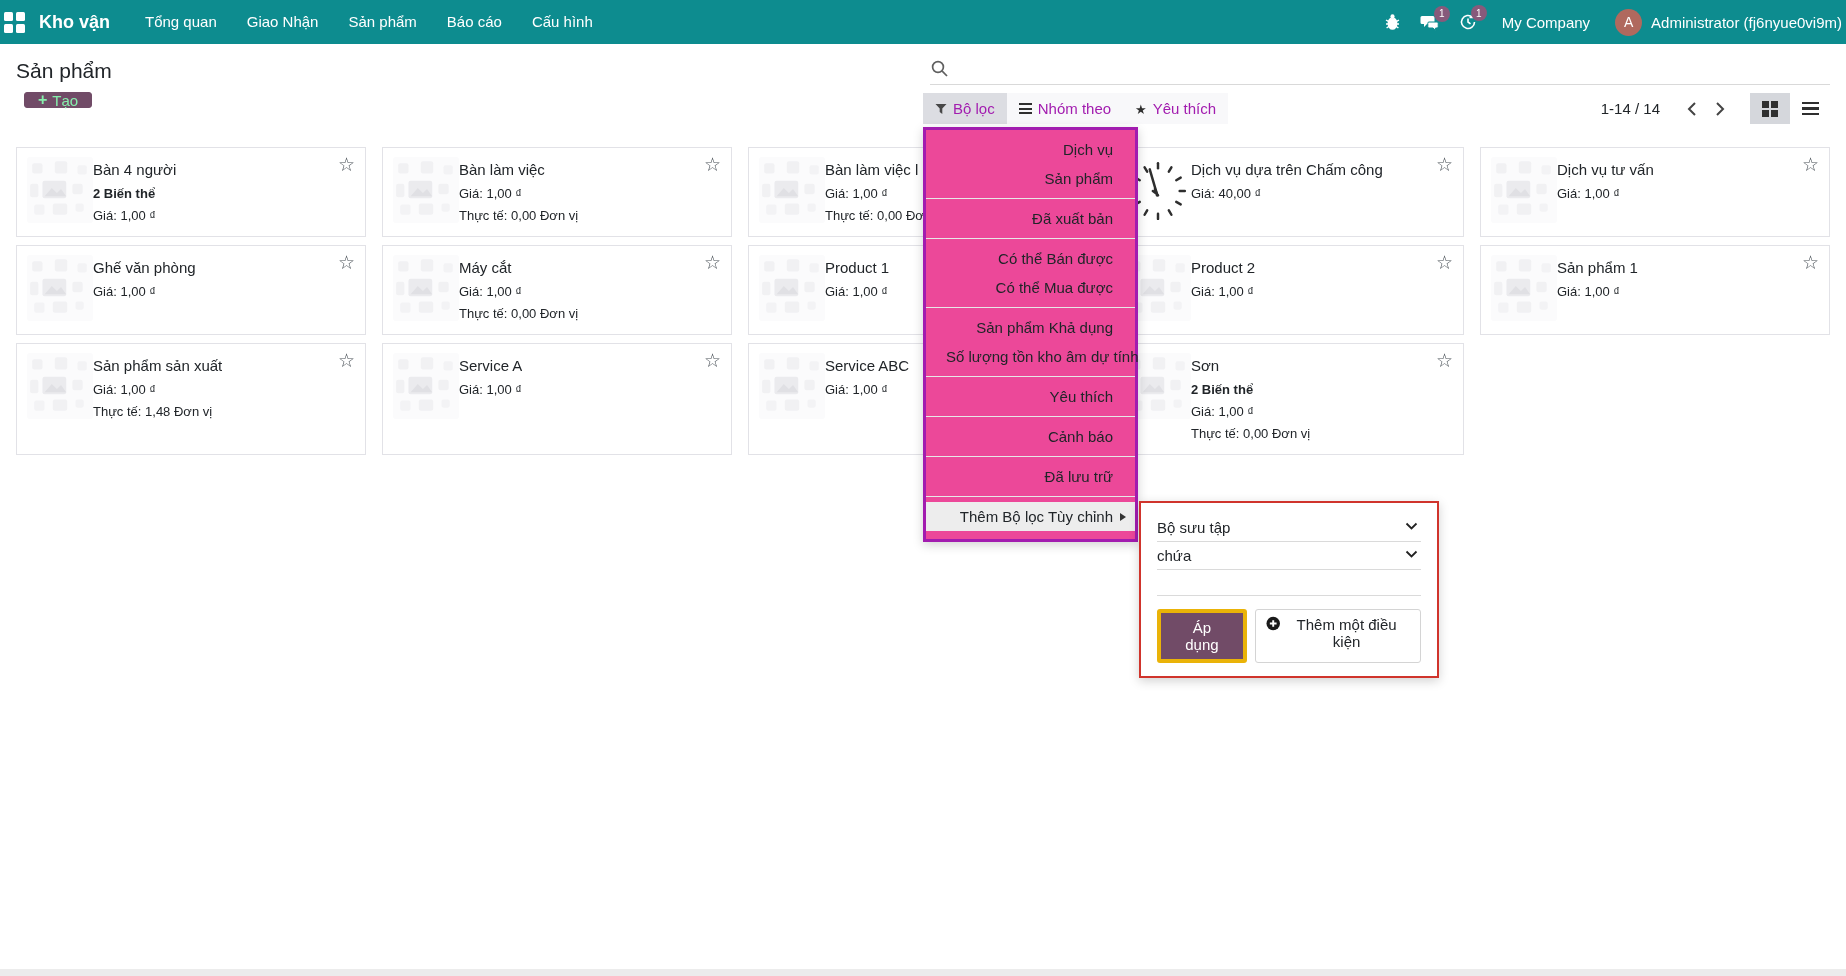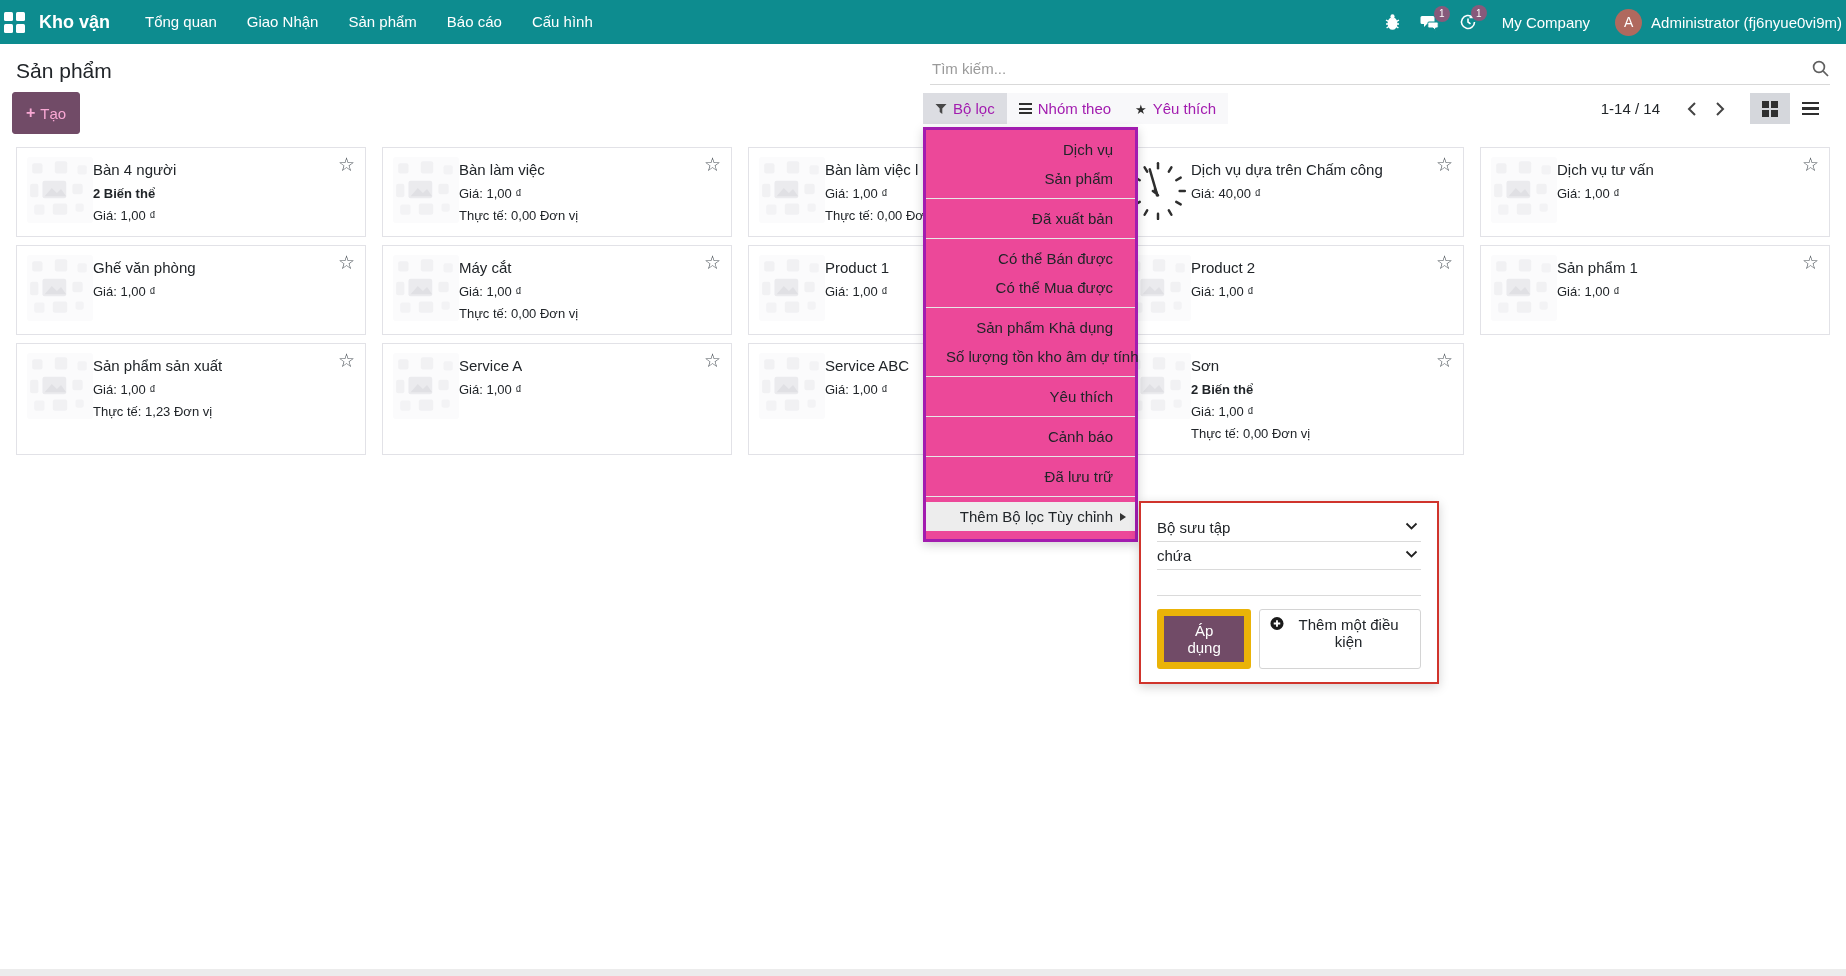--- a/index.html
+++ b/index.html
@@ -25,22 +25,22 @@
   .badge { position:absolute; top:-8px; right:-10px; min-width:16px; height:16px;
     background:#875A7B; color:#fff; border-radius:8px; font-size:10px;
     display:flex; align-items:center; justify-content:center; padding:0 3px; }
   .company { margin:0 6px; cursor:pointer;text-align:right; }
   .user-block { display:flex; align-items:center; gap:9px; cursor:pointer; }
   .avatar { width:27px; height:27px; border-radius:50%; background:#b0695e;
     color:#fff; font-size:14px; display:flex; align-items:center; justify-content:center; }
 
   
   .page-title { position:absolute; left:16px; top:58px; font-size:21px; line-height:26px; }
-  .create-btn { position:absolute; left:12px; top:92px; height:42px;
-    background:#714B67; border:1px solid #714B67; border-radius:3px; color:#f9a8d4;
+  .create-btn { position:absolute; left:24px; top:92px; height:16px;
+    background:#714B67; border:1px solid #714B67; border-radius:3px; color:#86efac;
     font-size:15px; font-family:inherit; padding:0 13px; display:flex; align-items:center; gap:5px;
     cursor:pointer; }
   .plus-glyph::before { content:"+"; font-weight:bold; font-size:16px; }
 
   .search-bar { position:absolute; left:930px; right:16px; top:52px; height:33px;
     border-bottom:1px solid #d9d9d9; display:flex; align-items:center; }
   .search-input { flex:1; border:none; outline:none; font-size:15px;
     font-family:inherit; color:#212529; background:transparent; }
   .search-input::placeholder { color:#9a9a9a; }
   .search-icon { flex:0 0 auto; cursor:pointer; display:flex; }
@@ -96,21 +96,21 @@
   
   .custom-panel { position:absolute; left:1139px; top:501px; width:300px;
     background:#fff; border:2px solid #d0342c; box-shadow:0 3px 10px rgba(0,0,0,.18);
     padding:11px 16px 13px; z-index:46; }
   .select-row { position:relative; font-size:15px; line-height:27px; height:28px;
     border-bottom:1px solid #dadada; padding-right:22px; cursor:pointer; }
   .select-row svg { position:absolute; right:3px; top:8px; }
   .value-input { width:100%; height:26px; border:none; border-bottom:1px solid #dadada;
     outline:none; font-family:inherit; font-size:15px; margin:0 0 13px; background:transparent; }
   .panel-btns { display:flex; gap:8px; }
-  .apply-btn { background:#714B67; border:7px solid #eab308; border-radius:3px;
+  .apply-btn { background:#714B67; border:4px solid #eab308; border-radius:3px;
     color:#fff; font-family:inherit; font-size:15px; padding:6px 14px; cursor:pointer; }
   .addcond-btn { background:#fff; border:1px solid #d4d4d4; border-radius:3px;
     color:#212529; font-family:inherit; font-size:15px; padding:6px 10px;
     display:flex; align-items:flex-start; gap:3px; cursor:pointer; }
 
   .hscroll { position:absolute; bottom:0; left:0; right:0; height:7px; background:#ececec; }
 </style>
 </head>
 <body>
 
@@ -160,21 +160,20 @@
   </div>
 </header>
 
 <div class="page-title">Sản phẩm</div>
 <button class="create-btn">
   <span class="plus-glyph"></span>
   <span>Tạo</span>
 </button>
 
 <div class="search-bar">
-  <input class="search-input" value="" placeholder="Tìm kiếm..." style="">
   <span class="search-icon">
     <svg width="19" height="19" viewBox="0 0 19 19" fill="none" stroke="#5f5f5f" stroke-width="1.7">
       <circle cx="8" cy="8" r="5.4"></circle>
         <path d="M12.2 12.2 L17 17"></path>
     </svg>
   </span>
 </div>
 
 <div class="toolbar">
   <div class="btn-group">
@@ -475,21 +474,21 @@
       <rect x="44" y="26" width="10" height="10" rx="2" fill="#f1f1f3"></rect>
       <rect x="7" y="46" width="10" height="10" rx="2" fill="#f3f3f5"></rect>
       <rect x="25" y="45" width="14" height="11" rx="2" fill="#f1f1f3"></rect>
       <rect x="47" y="45" width="8" height="8" rx="2" fill="#f3f3f5"></rect>
     </svg>
 
     <div class="card-body">
       <div class="card-title">Sản phẩm sản xuất</div>
 
       <div class="card-line">Giá: 1,00 ₫</div>
-      <div class="card-line">Thực tế: 1,23 Đơn vị</div>
+      <div class="card-line">Thực tế: 1,48 Đơn vị</div>
     </div>
     <span class="star"></span>
   </div>
     <div class="card">
     <svg class="card-img" viewBox="0 0 64 64">
       <rect width="64" height="64" rx="3" fill="#fbfbfc"></rect>
       <rect x="5" y="6" width="10" height="10" rx="2" fill="#f1f1f3"></rect>
       <rect x="27" y="4" width="12" height="12" rx="2" fill="#f1f1f3"></rect>
       <rect x="49" y="8" width="9" height="9" rx="2" fill="#f3f3f5"></rect>
       <rect x="3" y="26" width="8" height="13" rx="2" fill="#f1f1f3"></rect>

